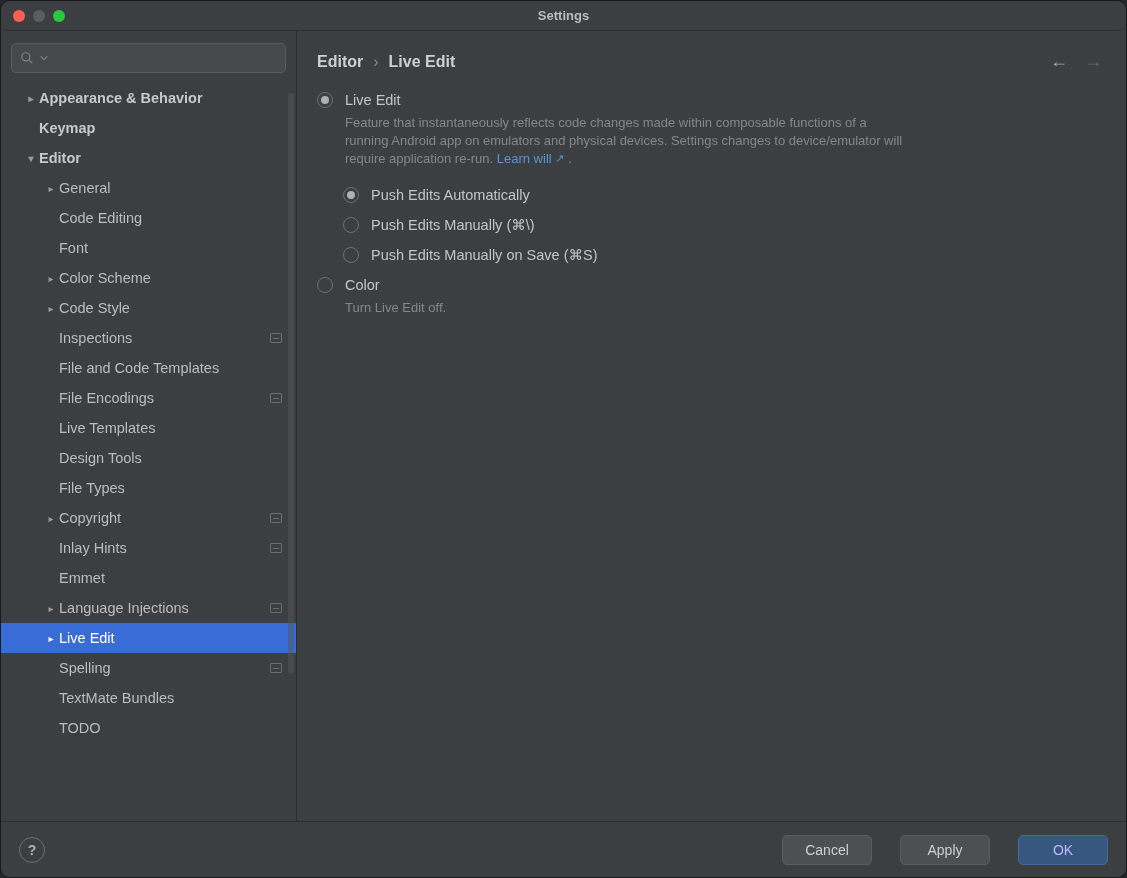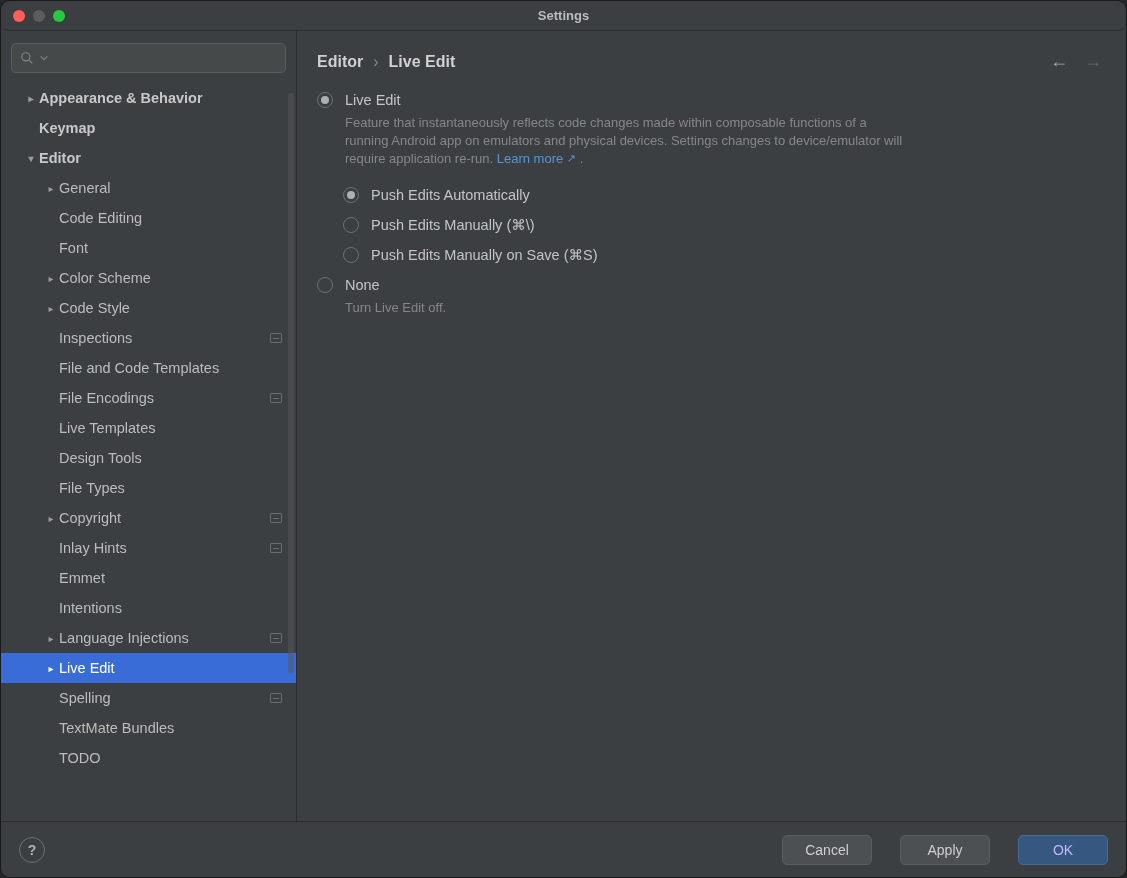--- a/index.html
+++ b/index.html
@@ -350,24 +350,20 @@
           <div class="tree-item indent-1">
             <span class="chevron"></span>
             <span>Inlay Hints</span>
             <span class="badge-box"></span>
           </div>
           <div class="tree-item indent-1">
             <span class="chevron"></span>
             <span>Emmet</span>
           </div>
           <div class="tree-item indent-1">
-            <span class="chevron"></span>
-            <span>Intentions</span>
-          </div>
-          <div class="tree-item indent-1">
             <span class="chevron">▸</span>
             <span>Language Injections</span>
             <span class="badge-box"></span>
           </div>
           <div class="tree-item indent-1 selected">
             <span class="chevron">▸</span>
             <span>Live Edit</span>
           </div>
           <div class="tree-item indent-1">
             <span class="chevron"></span>
@@ -396,41 +392,41 @@
           <span class="disabled">→</span>
         </div>
       </div>
 
       <div class="content">
         <div class="radio-row">
           <span class="radio selected"></span>
           <span>Live Edit</span>
         </div>
         <div class="opt-desc">
-          <span>Feature that instantaneously reflects code changes made within composable functions of a running Android app on emulators and physical devices. Settings changes to device/emulator will require application re-run. </span><a href="#"><span>Learn more</span> <span class="ext-icon">↗</span></a><span> .</span>
+          <span>Feature that instantaneously reflects code changes made within composable functions of a running Android app on emulators and physical devices. Settings changes to device/emulator will require application re-run. </span><a href="#"><span>Learn will</span> <span class="ext-icon">↗</span></a><span> .</span>
         </div>
 
         <div class="sub-options">
           <div class="radio-row">
             <span class="radio selected"></span>
             <span>Push Edits Automatically</span>
           </div>
           <div class="radio-row">
             <span class="radio"></span>
             <span>Push Edits Manually (⌘\)</span>
           </div>
           <div class="radio-row">
             <span class="radio"></span>
             <span>Push Edits Manually on Save (⌘S)</span>
           </div>
         </div>
 
         <div class="radio-row" style="margin-top:6px">
           <span class="radio"></span>
-          <span>None</span>
+          <span>Color</span>
         </div>
         <div class="opt-desc">Turn Live Edit off.</div>
       </div>
     </div>
   </div>
 
   <div class="footer">
     <div class="help-btn">
       <span>?</span>
     </div>

